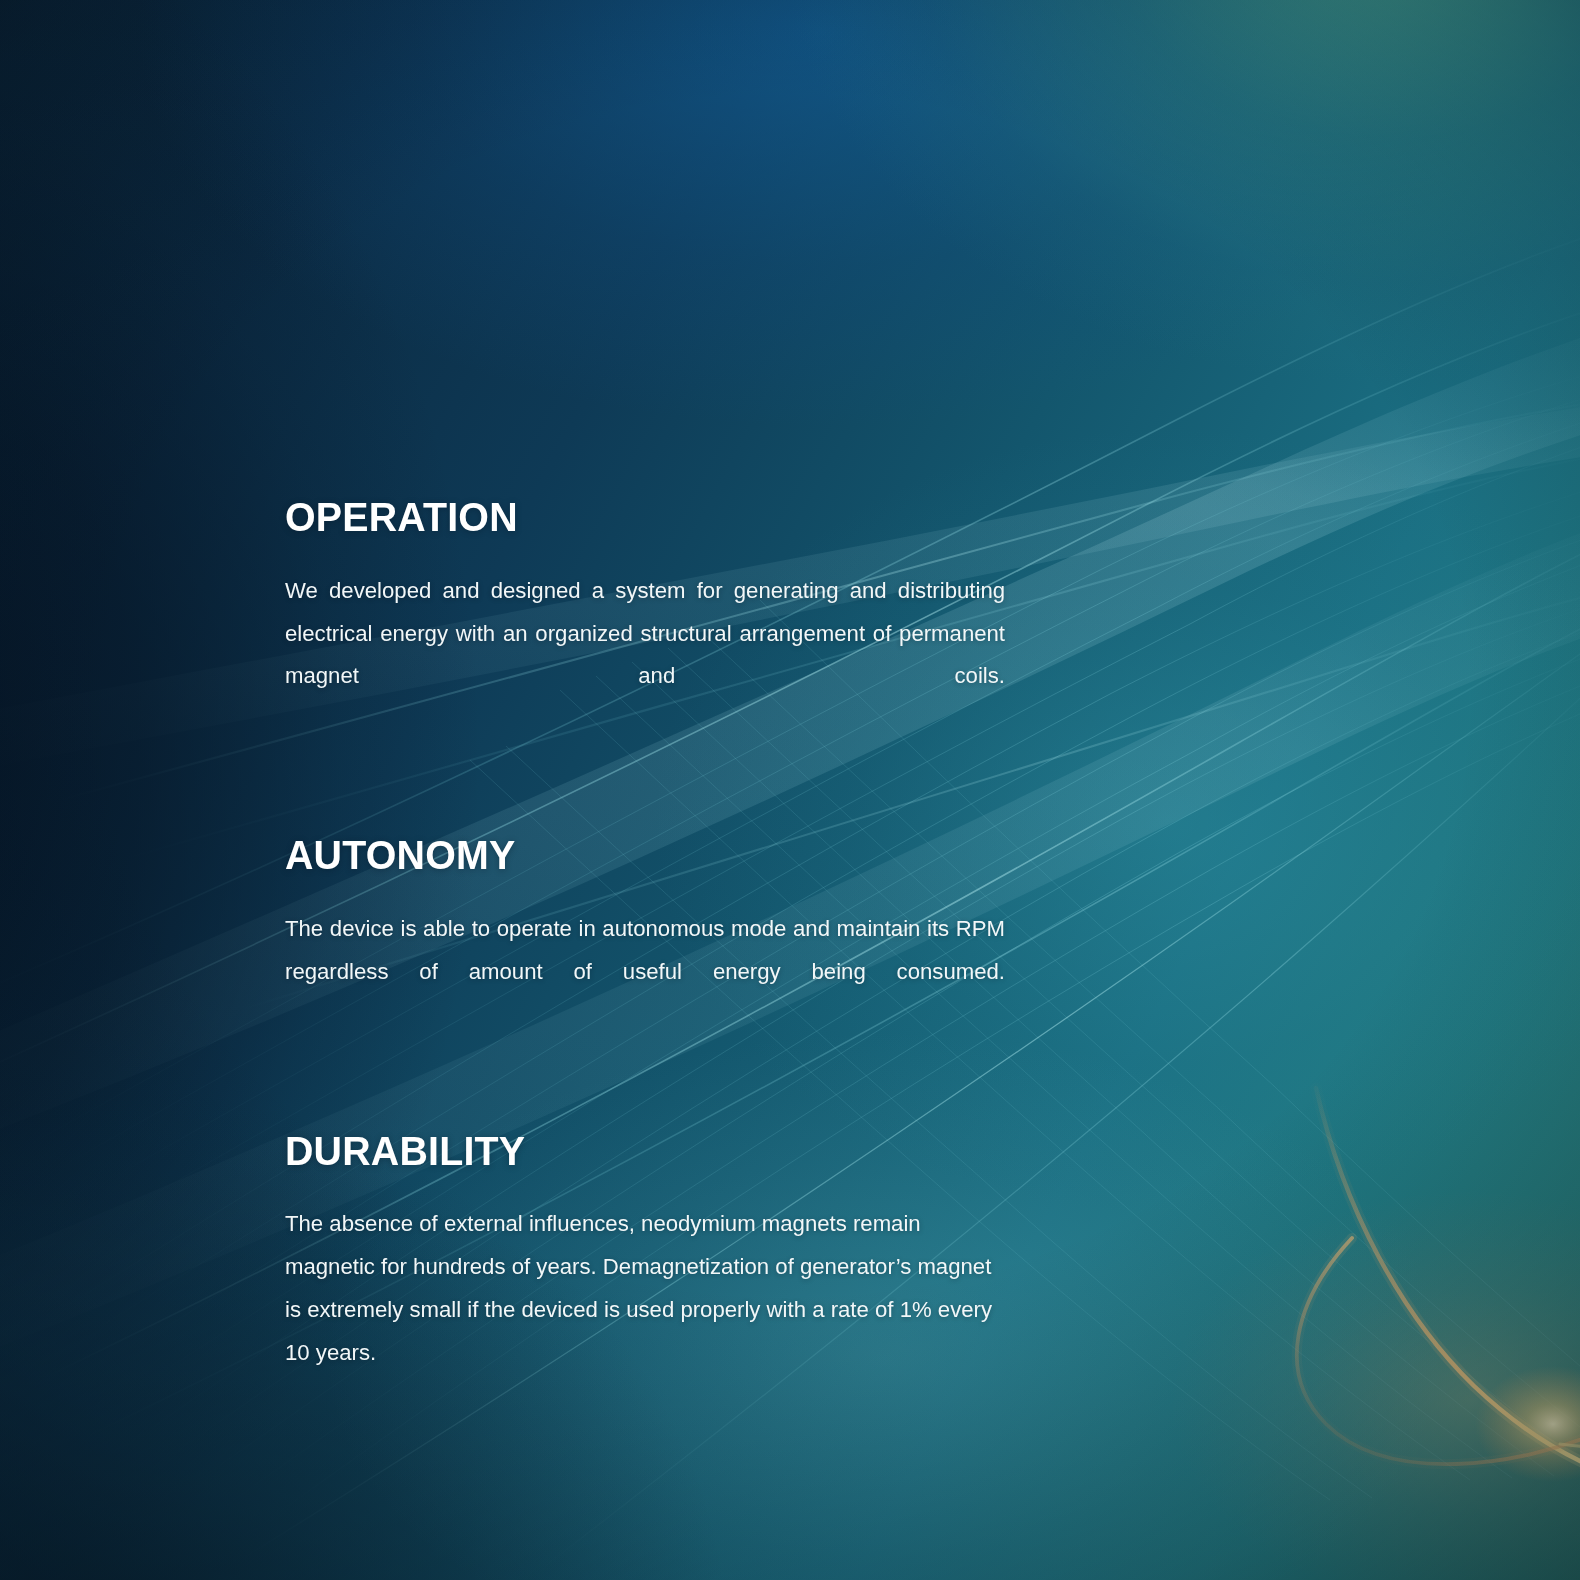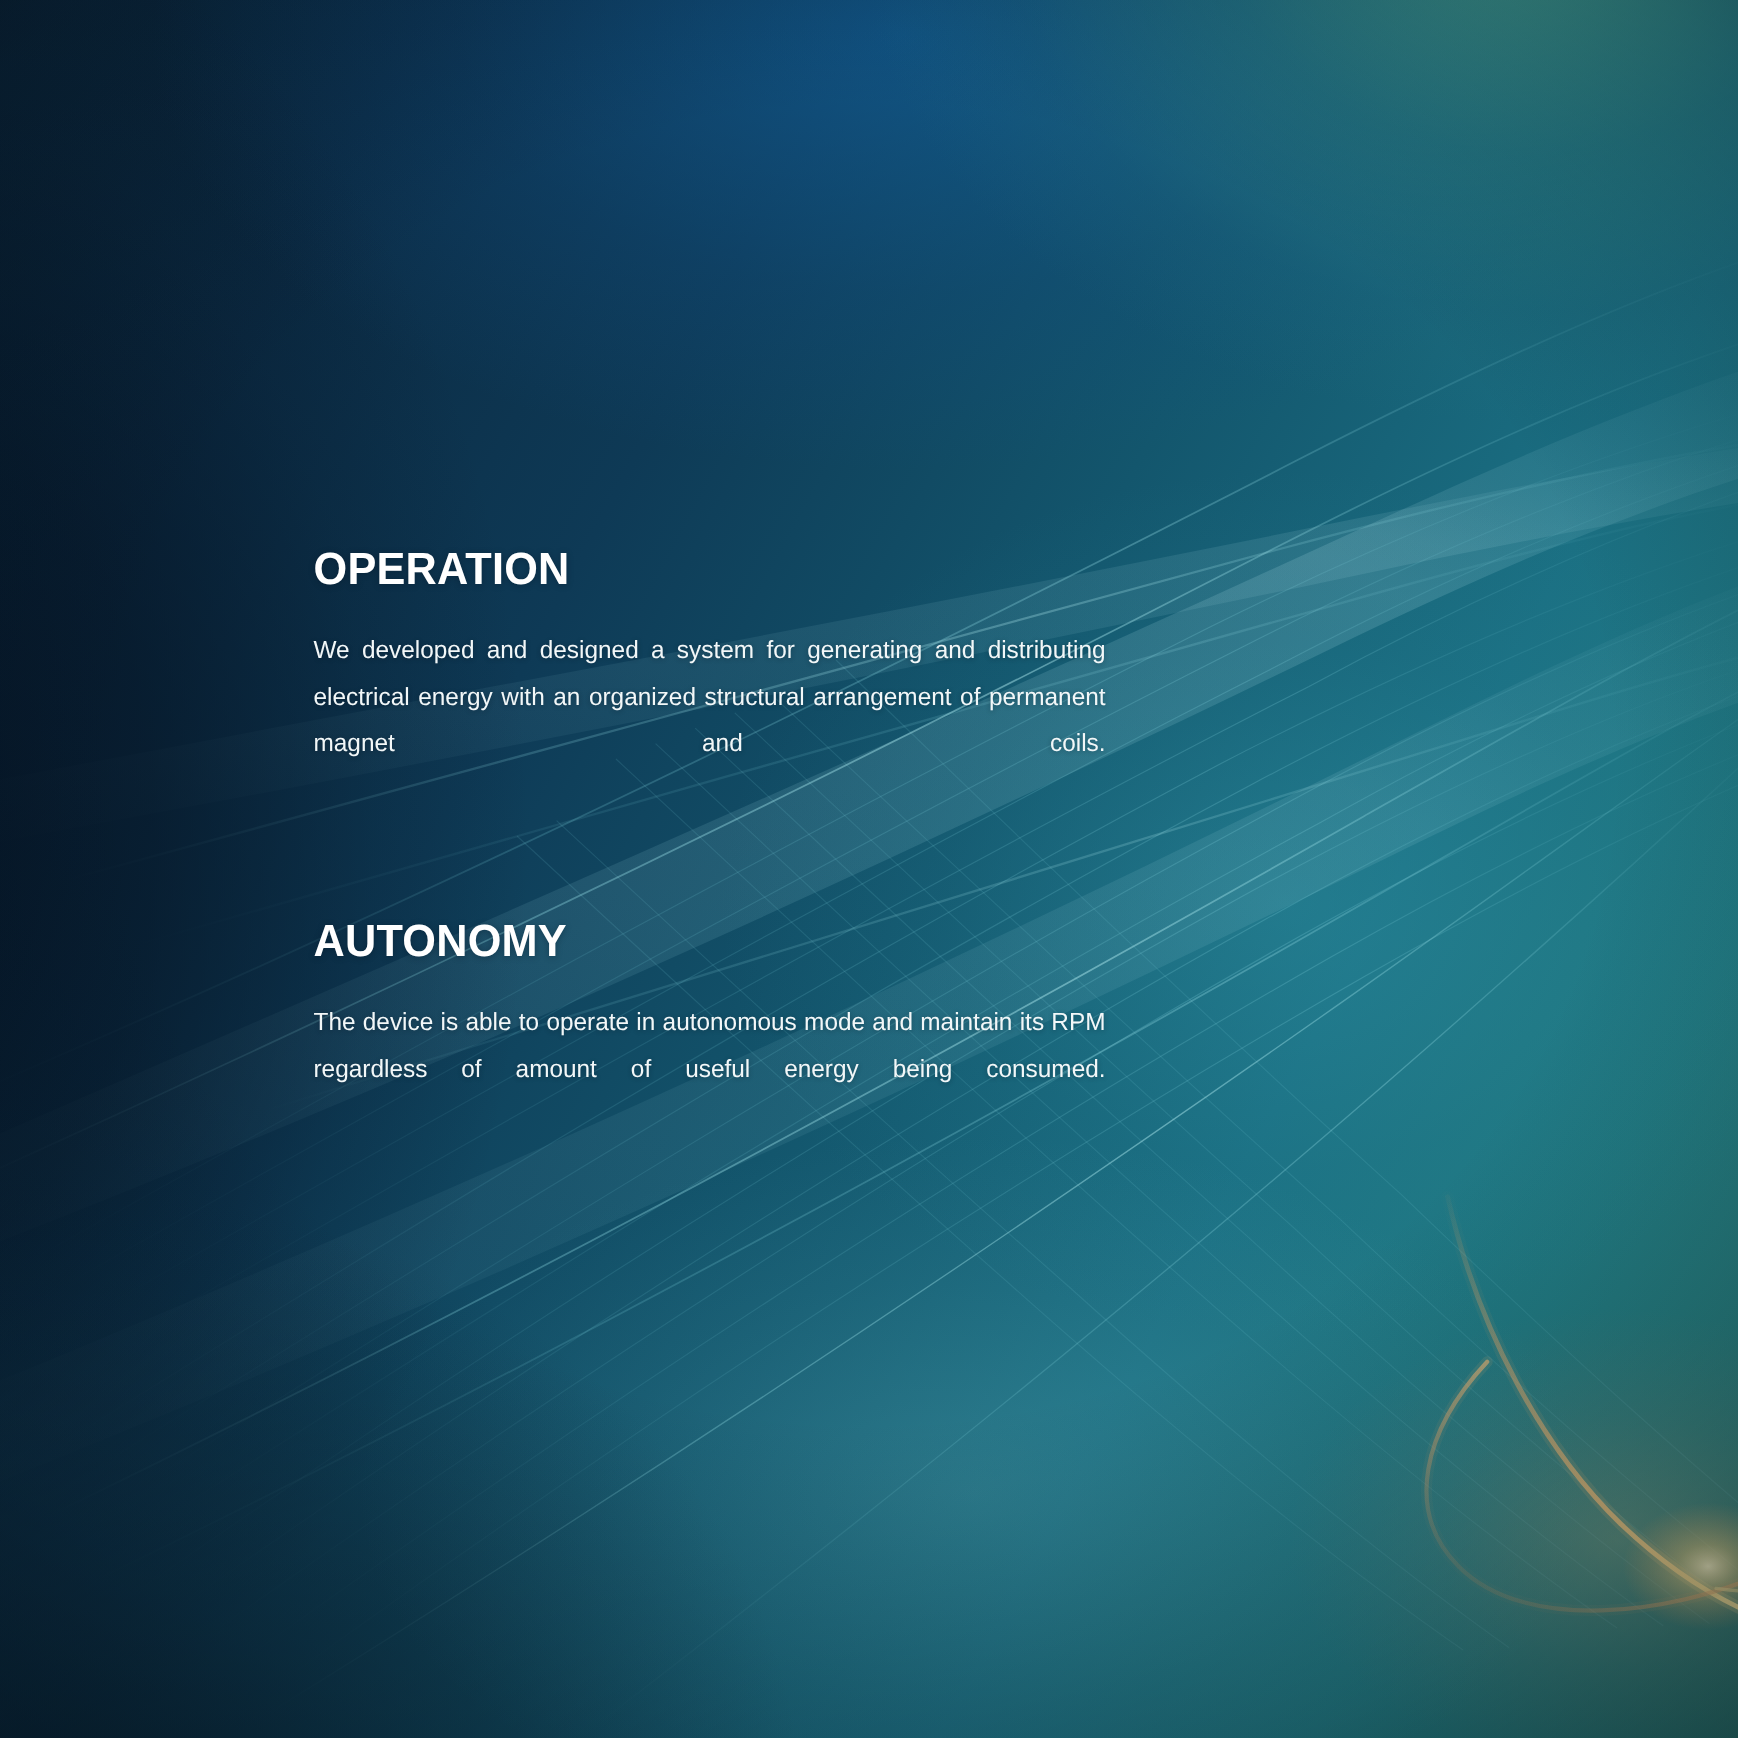--- a/index.html
+++ b/index.html
@@ -302,15 +302,19 @@
     <div class="section" id="section-operation">
       <h2 class="section-title">OPERATION</h2>
       <p class="section-body justify">We developed and designed a system for generating and distributing electrical energy with an organized structural arrangement of permanent magnet and coils.</p>
     </div>
 
     <div class="section" id="section-autonomy">
       <h2 class="section-title">AUTONOMY</h2>
       <p class="section-body justify">The device is able to operate in autonomous mode and maintain its RPM regardless of amount of useful energy being consumed.</p>
     </div>
 
+    <div class="section" id="section-durability">
+      <h2 class="section-title">DURABILITY</h2>
+      <p class="section-body leftalign">The absence of external influences, neodymium magnets remain magnetic for hundreds of years. Demagnetization of generator’s magnet is extremely small if the deviced is used properly with a rate of 1% every 10 years.</p>
+    </div>
 
   </div>
 </div>
 
 </body></html>

